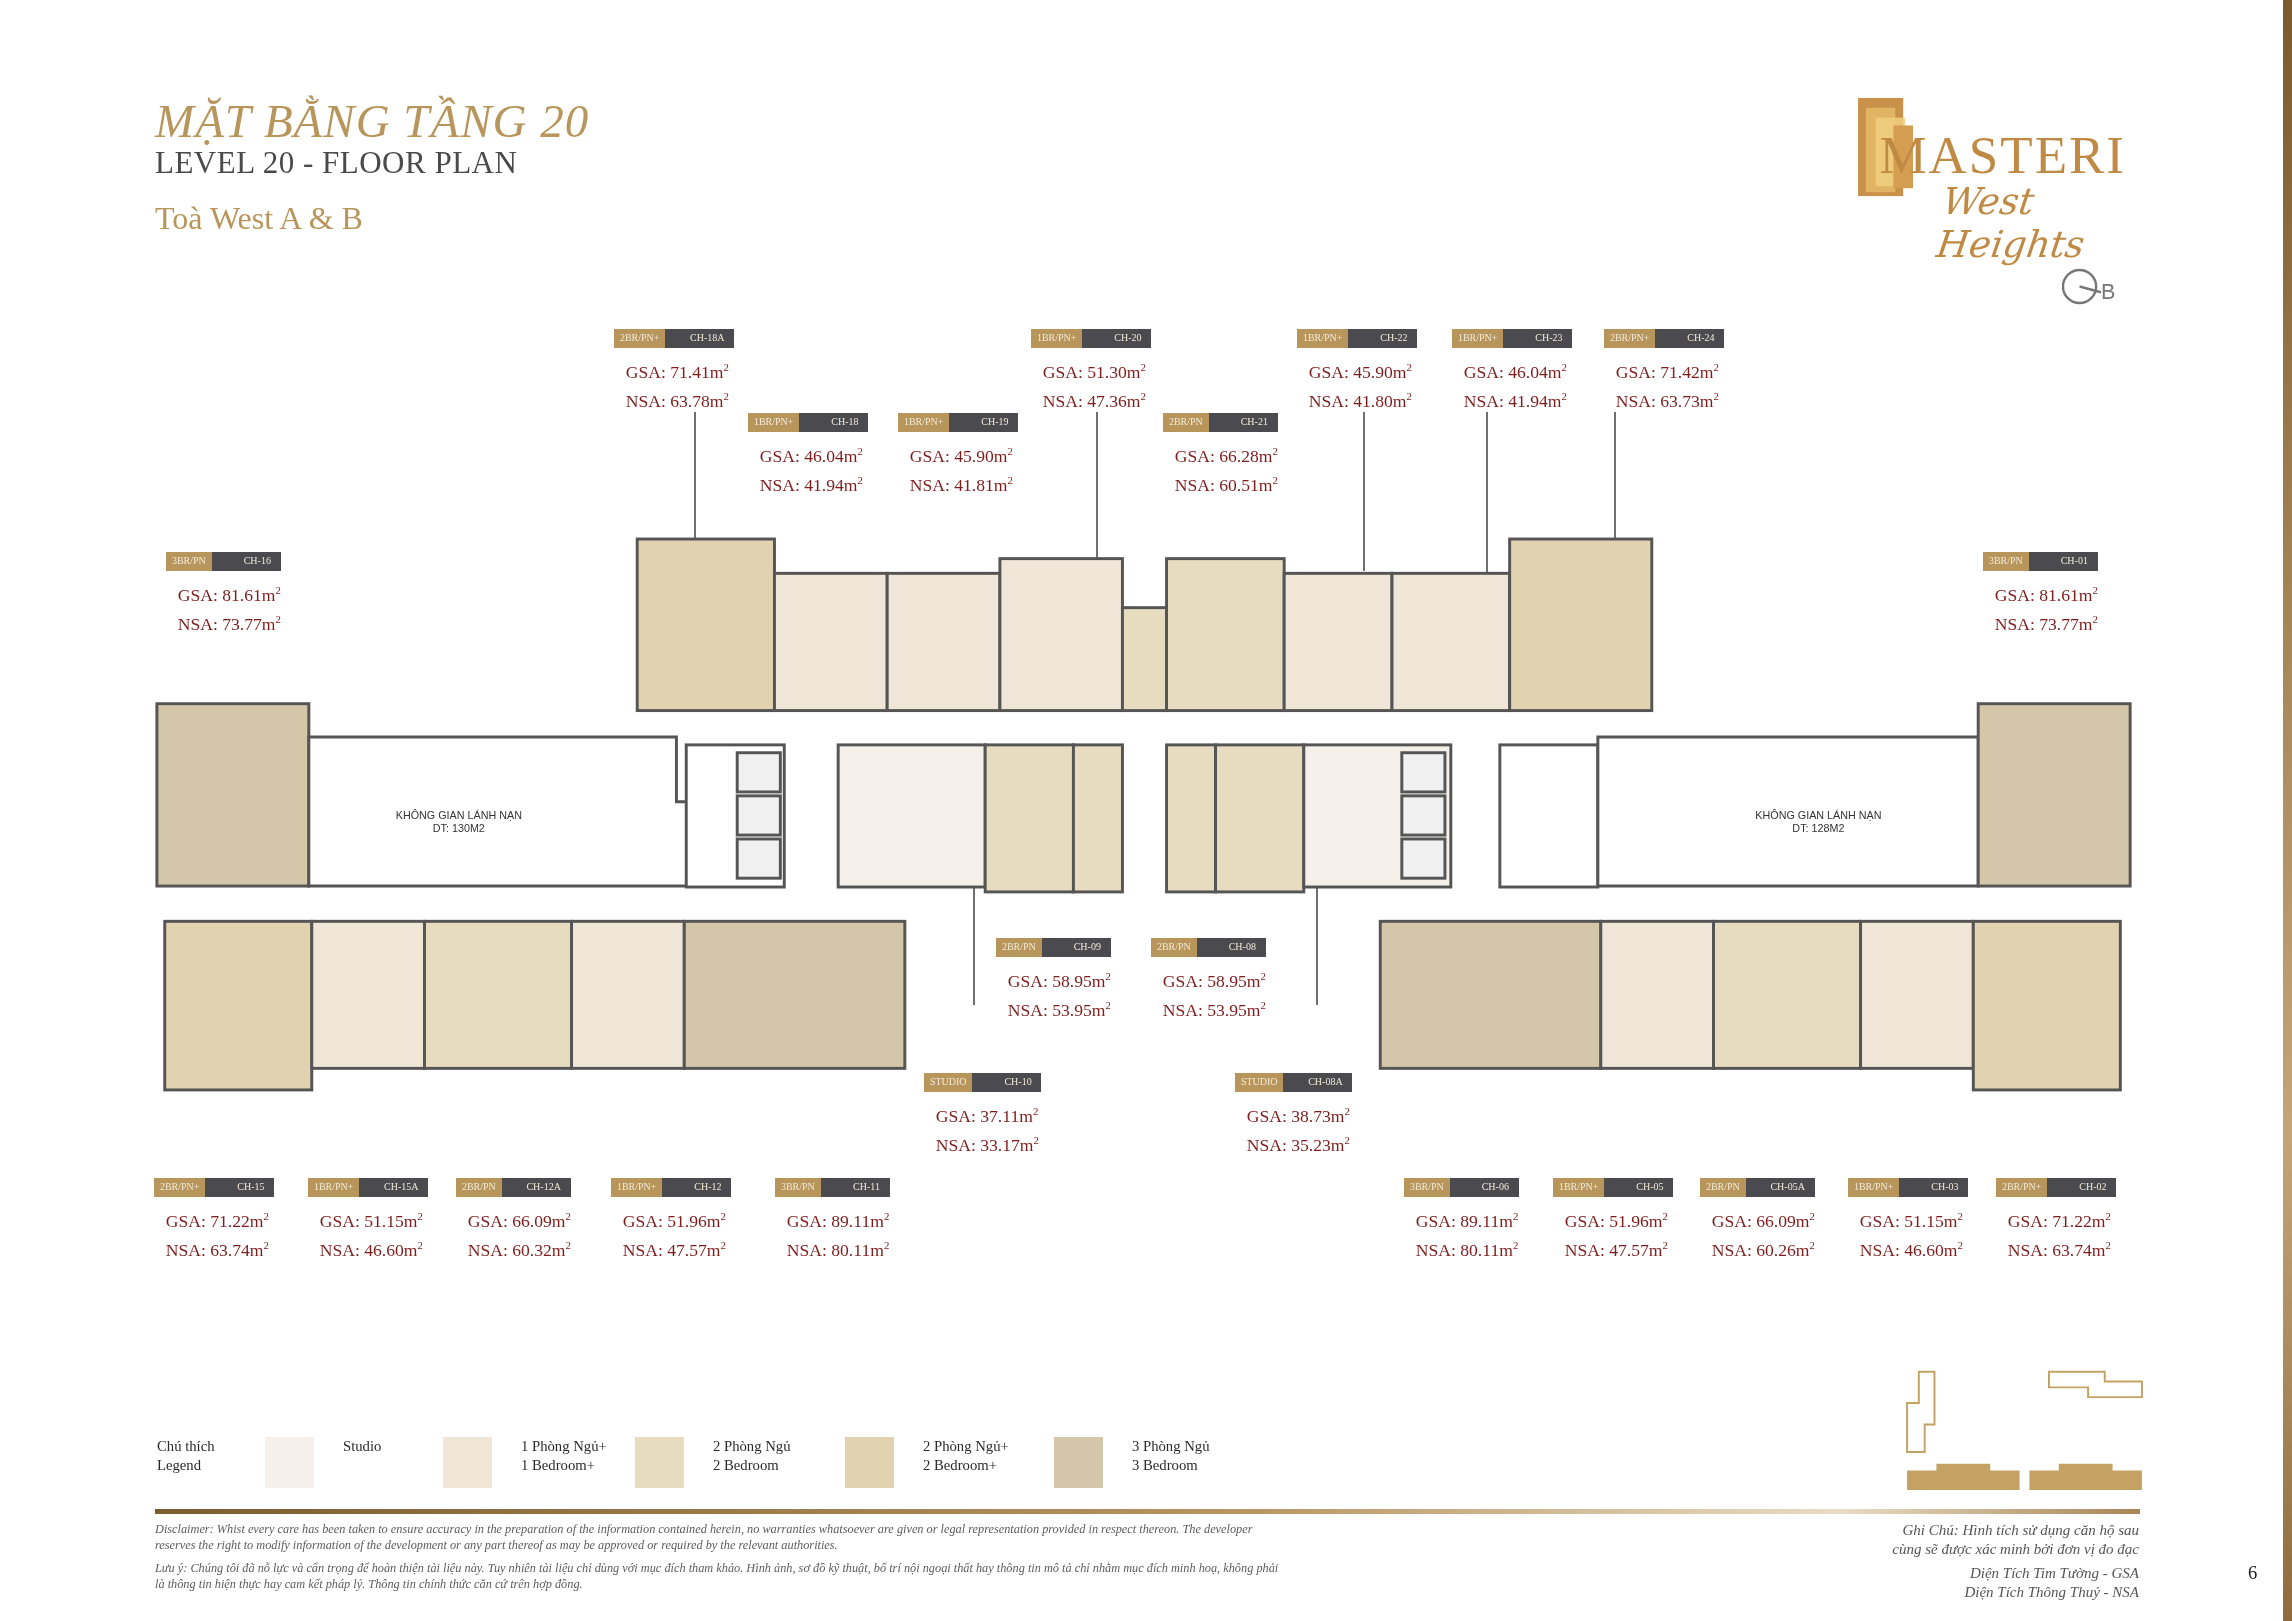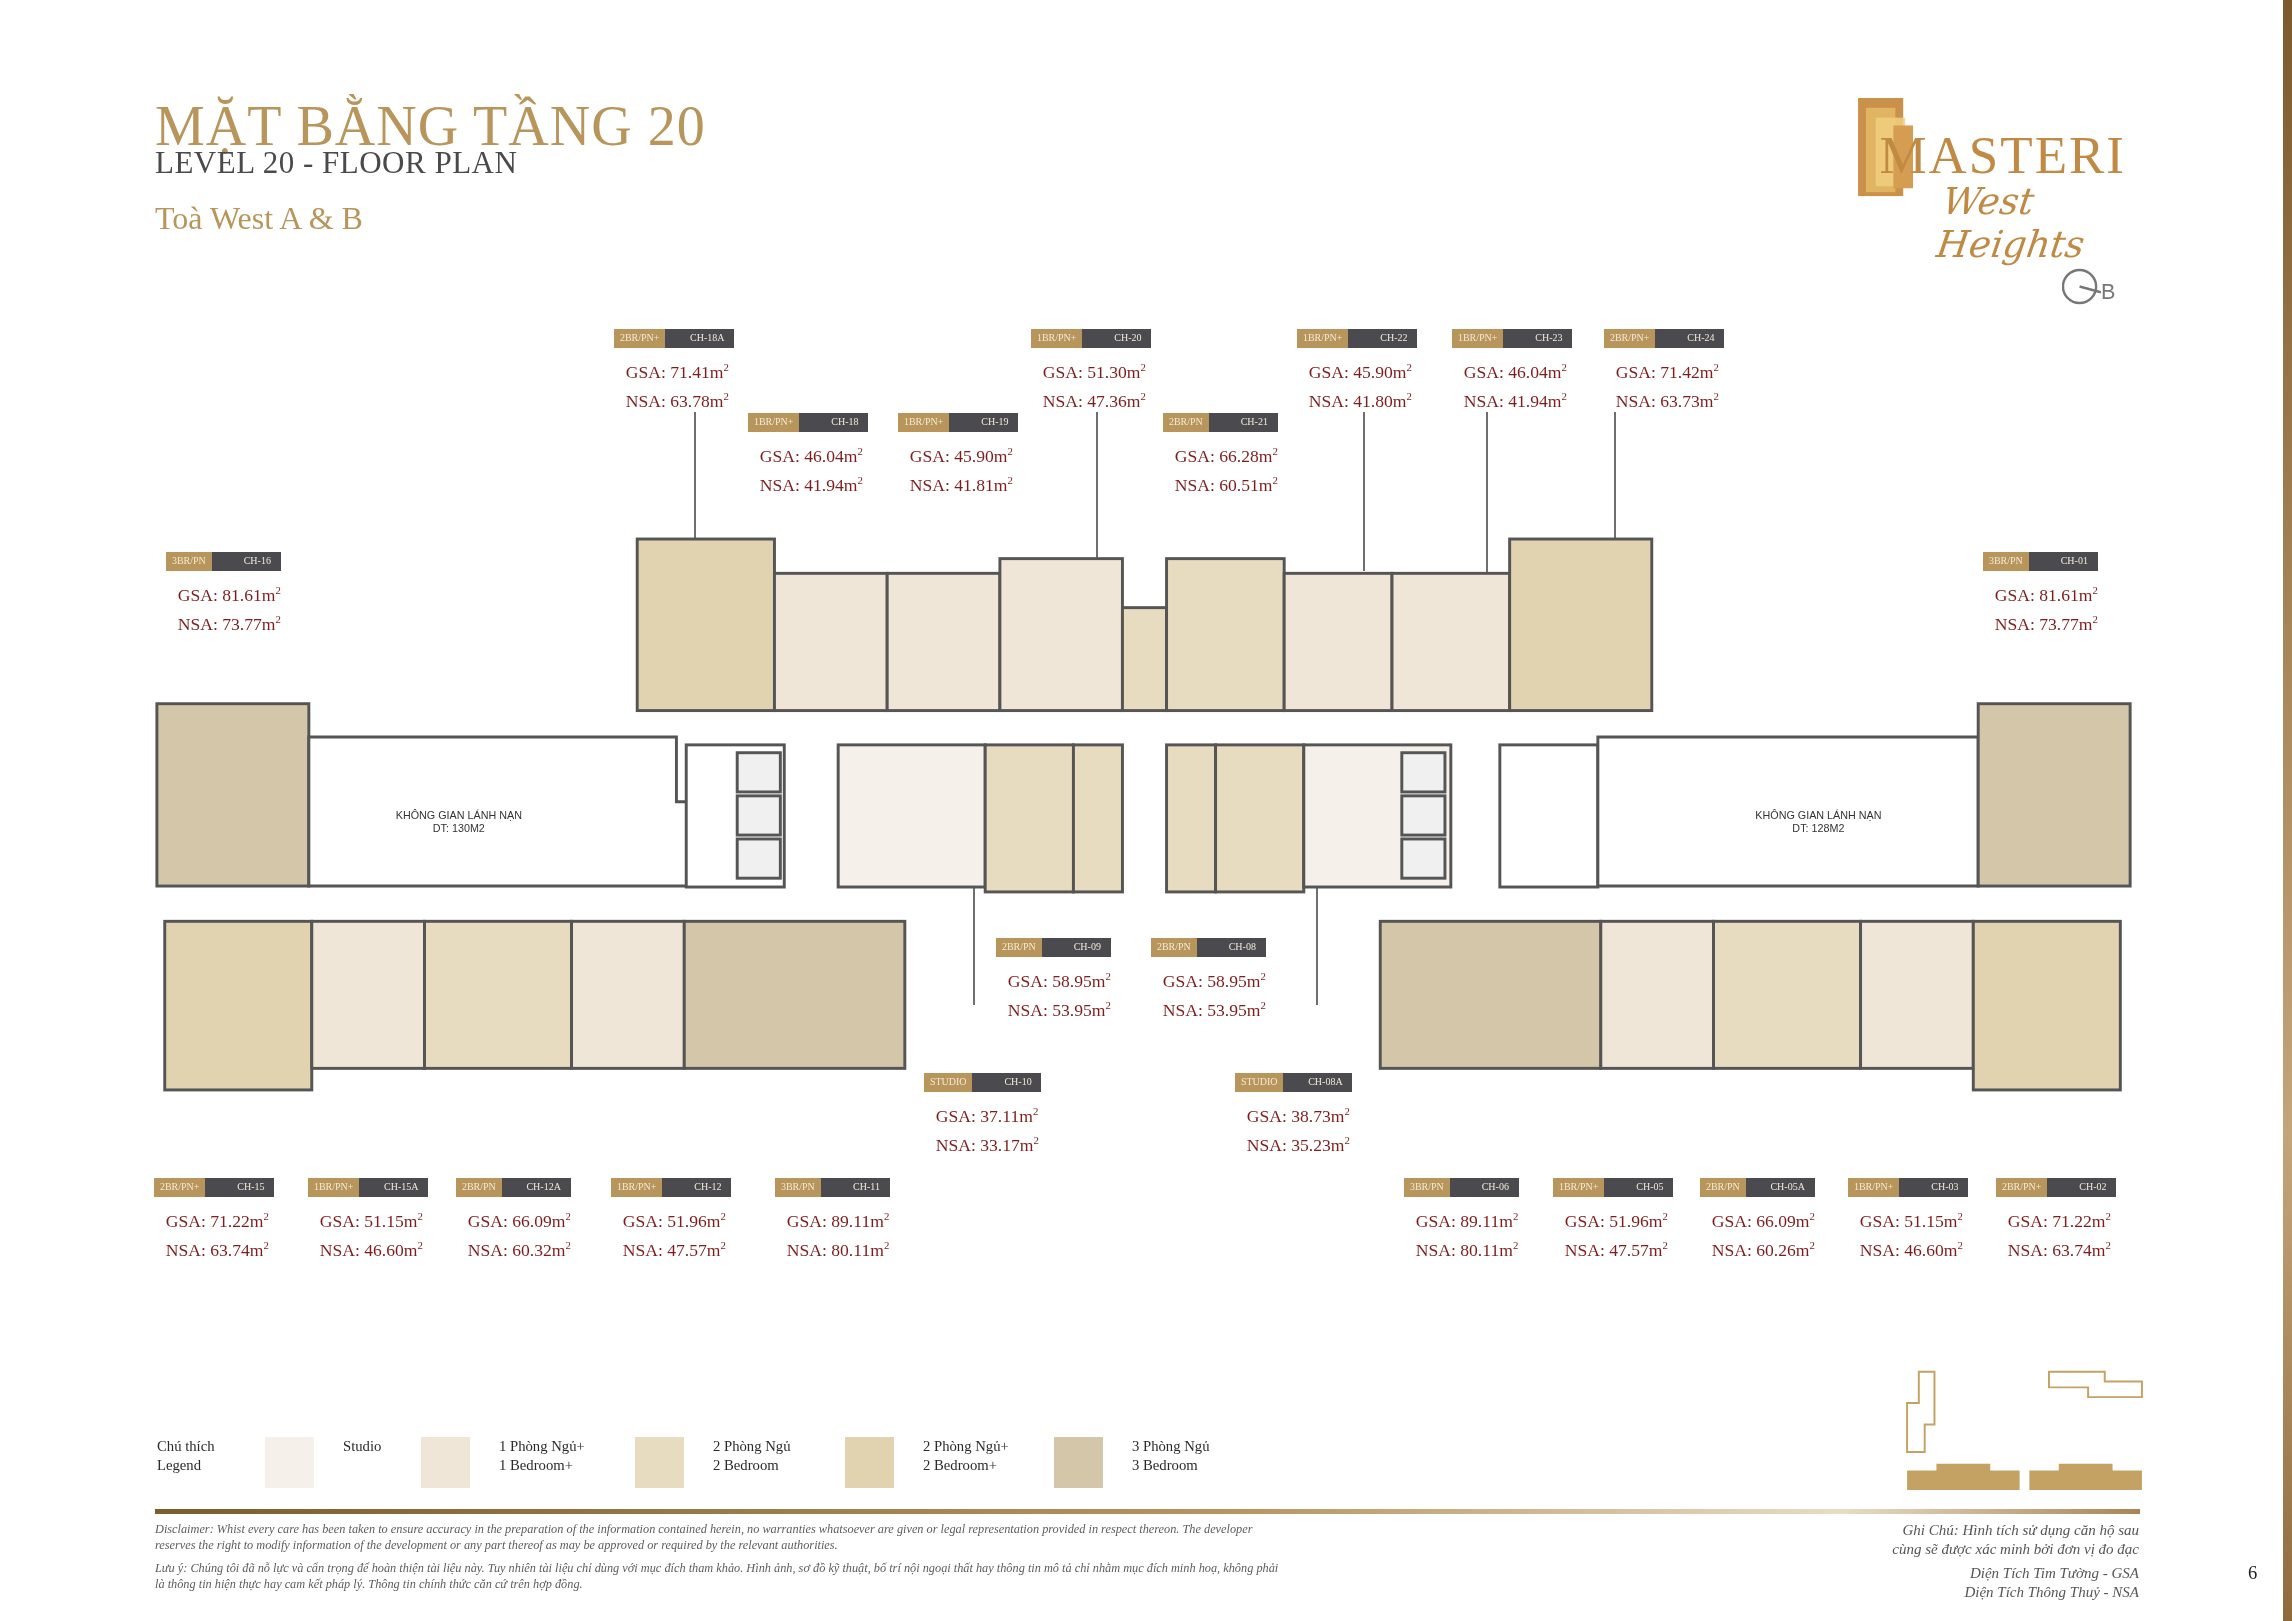--- a/index.html
+++ b/index.html
@@ -2,21 +2,21 @@
 <html><head>
 <meta charset="utf-8">
 <style>
   * { box-sizing: border-box; margin: 0; padding: 0; }
   html, body { width: 2293px; height: 1621px; background: #ffffff; overflow: hidden; }
   body { position: relative; font-family: "Liberation Serif", "DejaVu Serif", serif; color: #2a2a2a; }
 
   .abs { position: absolute; }
 
   
-  .title-vn { left: 155px; top: 94px; font-size: 56px; color: #b8955a; letter-spacing: 1px; }
+  .title-vn { left: 155px; top: 94px; font-size: 47px; color: #b8955a; letter-spacing: 1px; font-style: italic; }
   .title-en { left: 155px; top: 145px; font-size: 31px; color: #4a4a4c; letter-spacing: 0.5px; }
   .title-sub { left: 155px; top: 200px; font-size: 32px; color: #b8955a; }
 
   
   .logo { left: 1852px; top: 96px; width: 294px; height: 137px; }
   .logo-word { position: absolute; left: 27.4px; top: 29px; font-size: 53px; color: #c08a45; letter-spacing: 2px; }
   .logo-script { position: absolute; left: 88px; top: 84px; font-size: 37px; color: #c08a45; font-style: italic; font-family: "DejaVu Serif", serif; transform: skewX(-8deg); }
   .compass { left: 2062px; top: 265px; width: 61px; height: 45px; }
 
   .right-bar { left: 2283px; top: 0; width: 9.8px; height: 1621px; background: linear-gradient(180deg, #7d5a2e 0%, #a78658 40%, #c4a57a 70%, #8f6b3c 100%); }
@@ -402,21 +402,21 @@
   <div>Chú thích</div>
   <div>Legend</div>
 </div>
 <div class="legend-item" style="left:265px">
   <div class="swatch" style="background:#f5f1ea"></div>
   <div class="legend-text">
       <div>Studio</div>
       <div></div>
     </div>
 </div>
-<div class="legend-item" style="left:421px">
+<div class="legend-item" style="left:443px">
   <div class="swatch" style="background:#efe6d8"></div>
   <div class="legend-text">
       <div>1 Phòng Ngủ+</div>
       <div>1 Bedroom+</div>
     </div>
 </div>
 <div class="legend-item" style="left:635px">
   <div class="swatch" style="background:#e8dcc0"></div>
   <div class="legend-text">
       <div>2 Phòng Ngủ</div>

